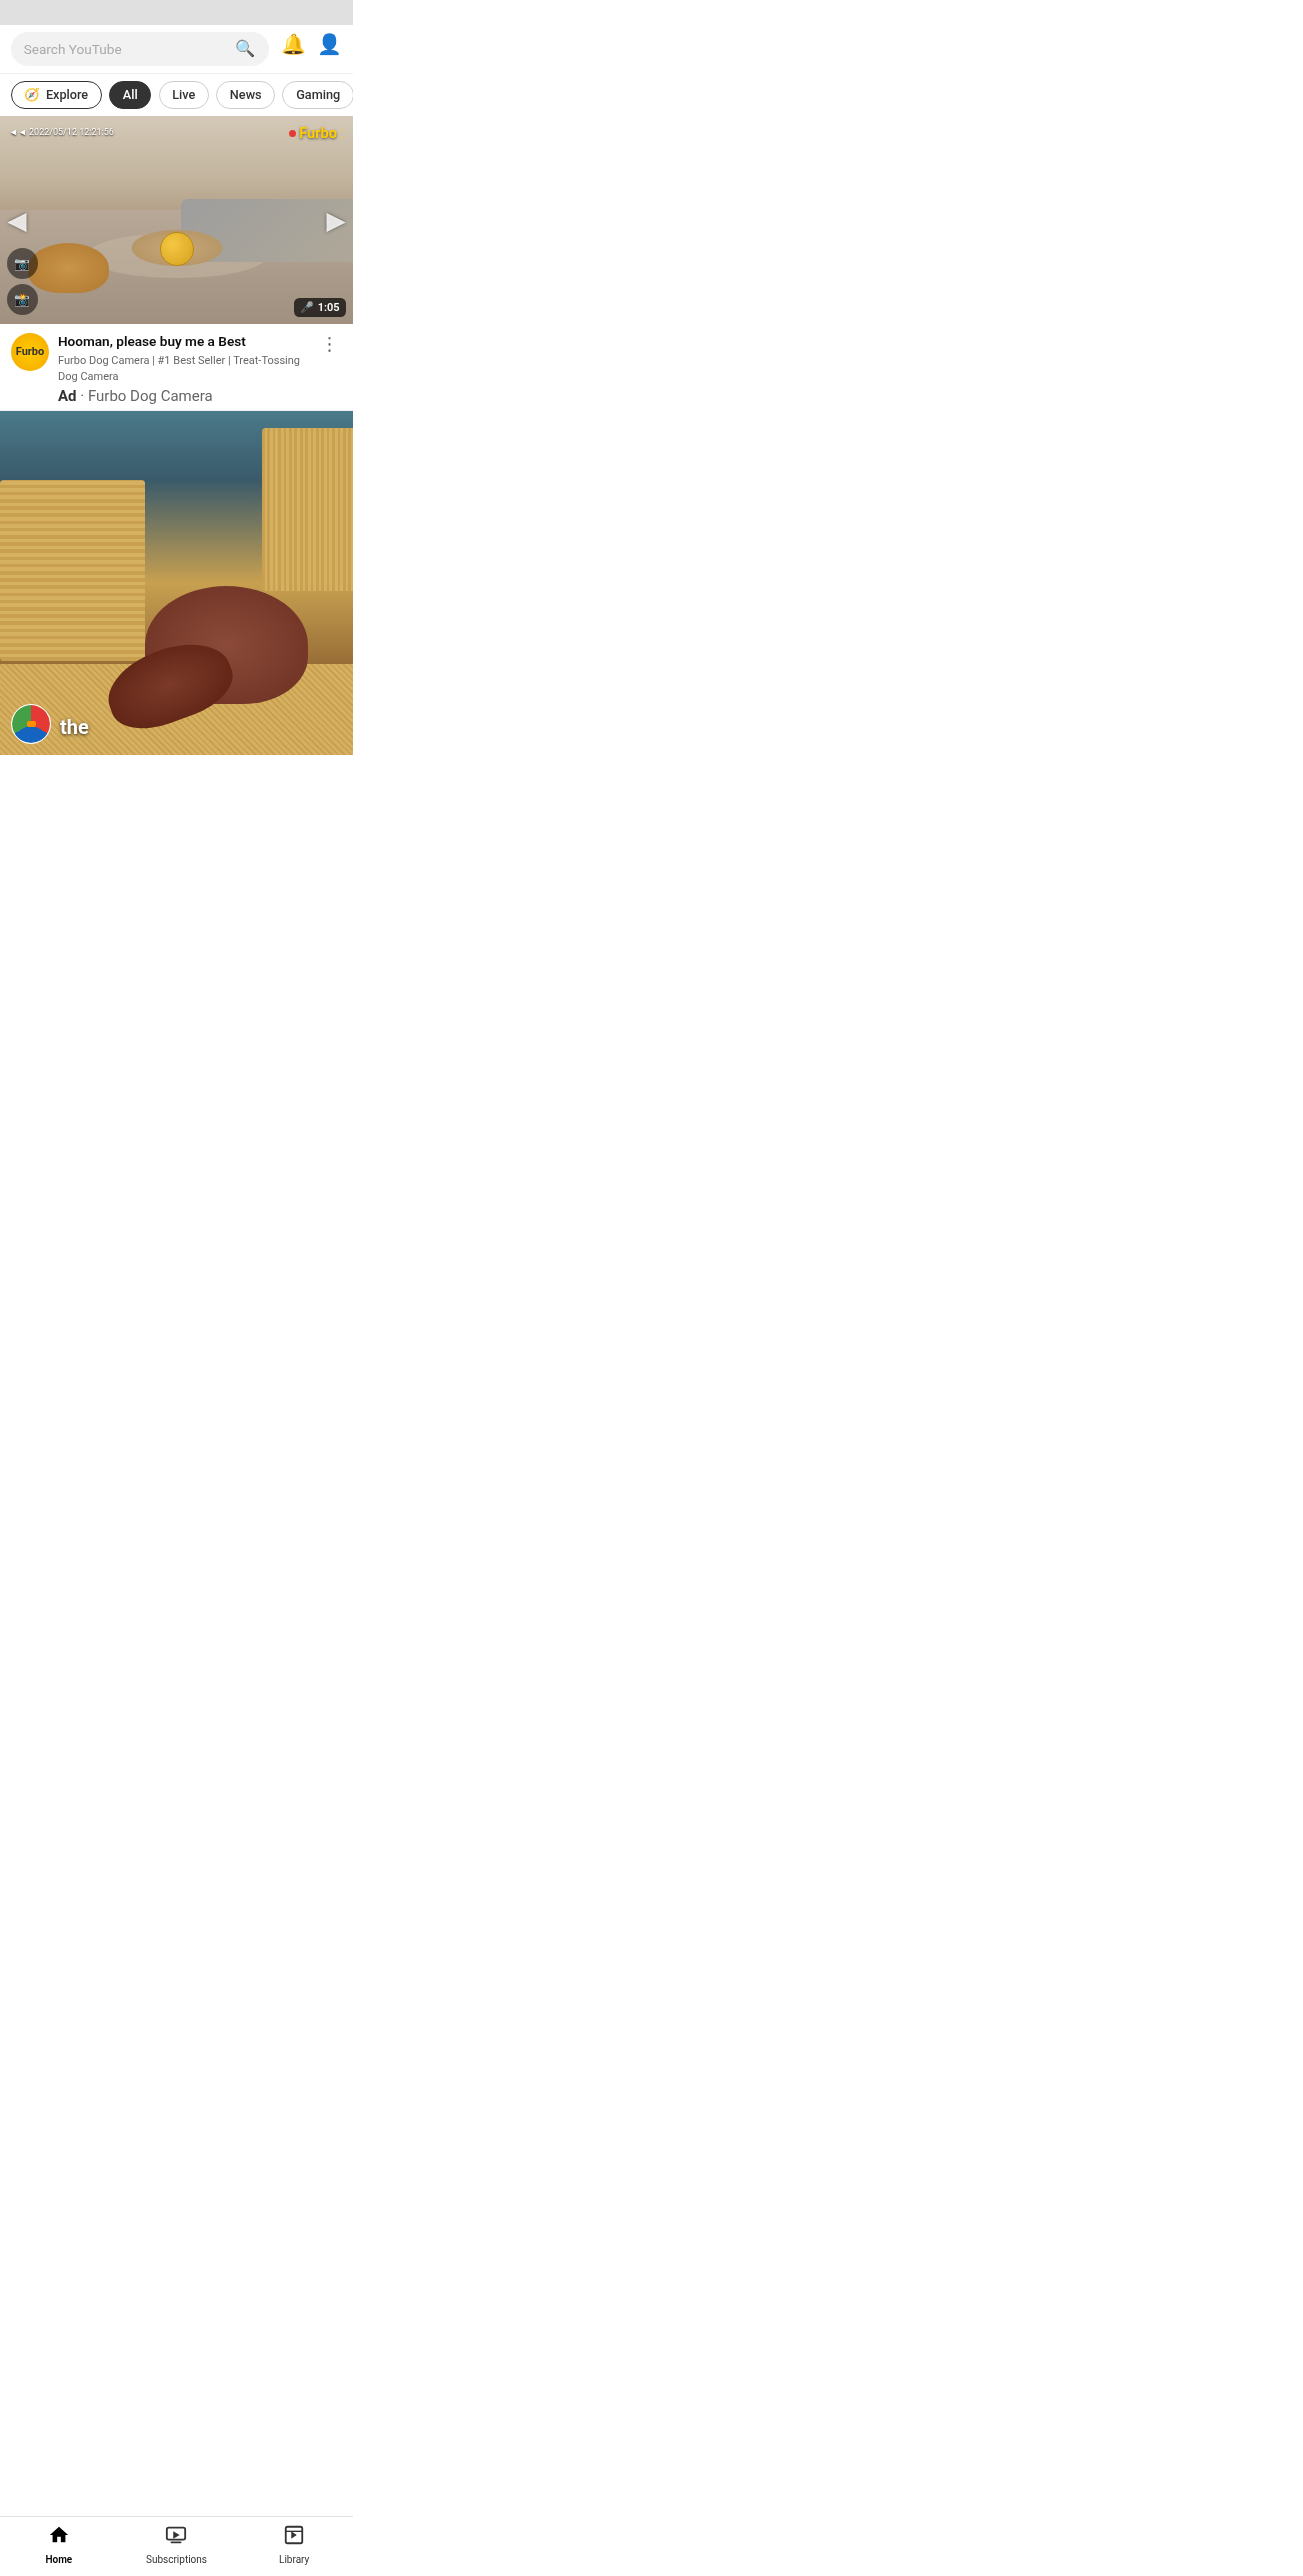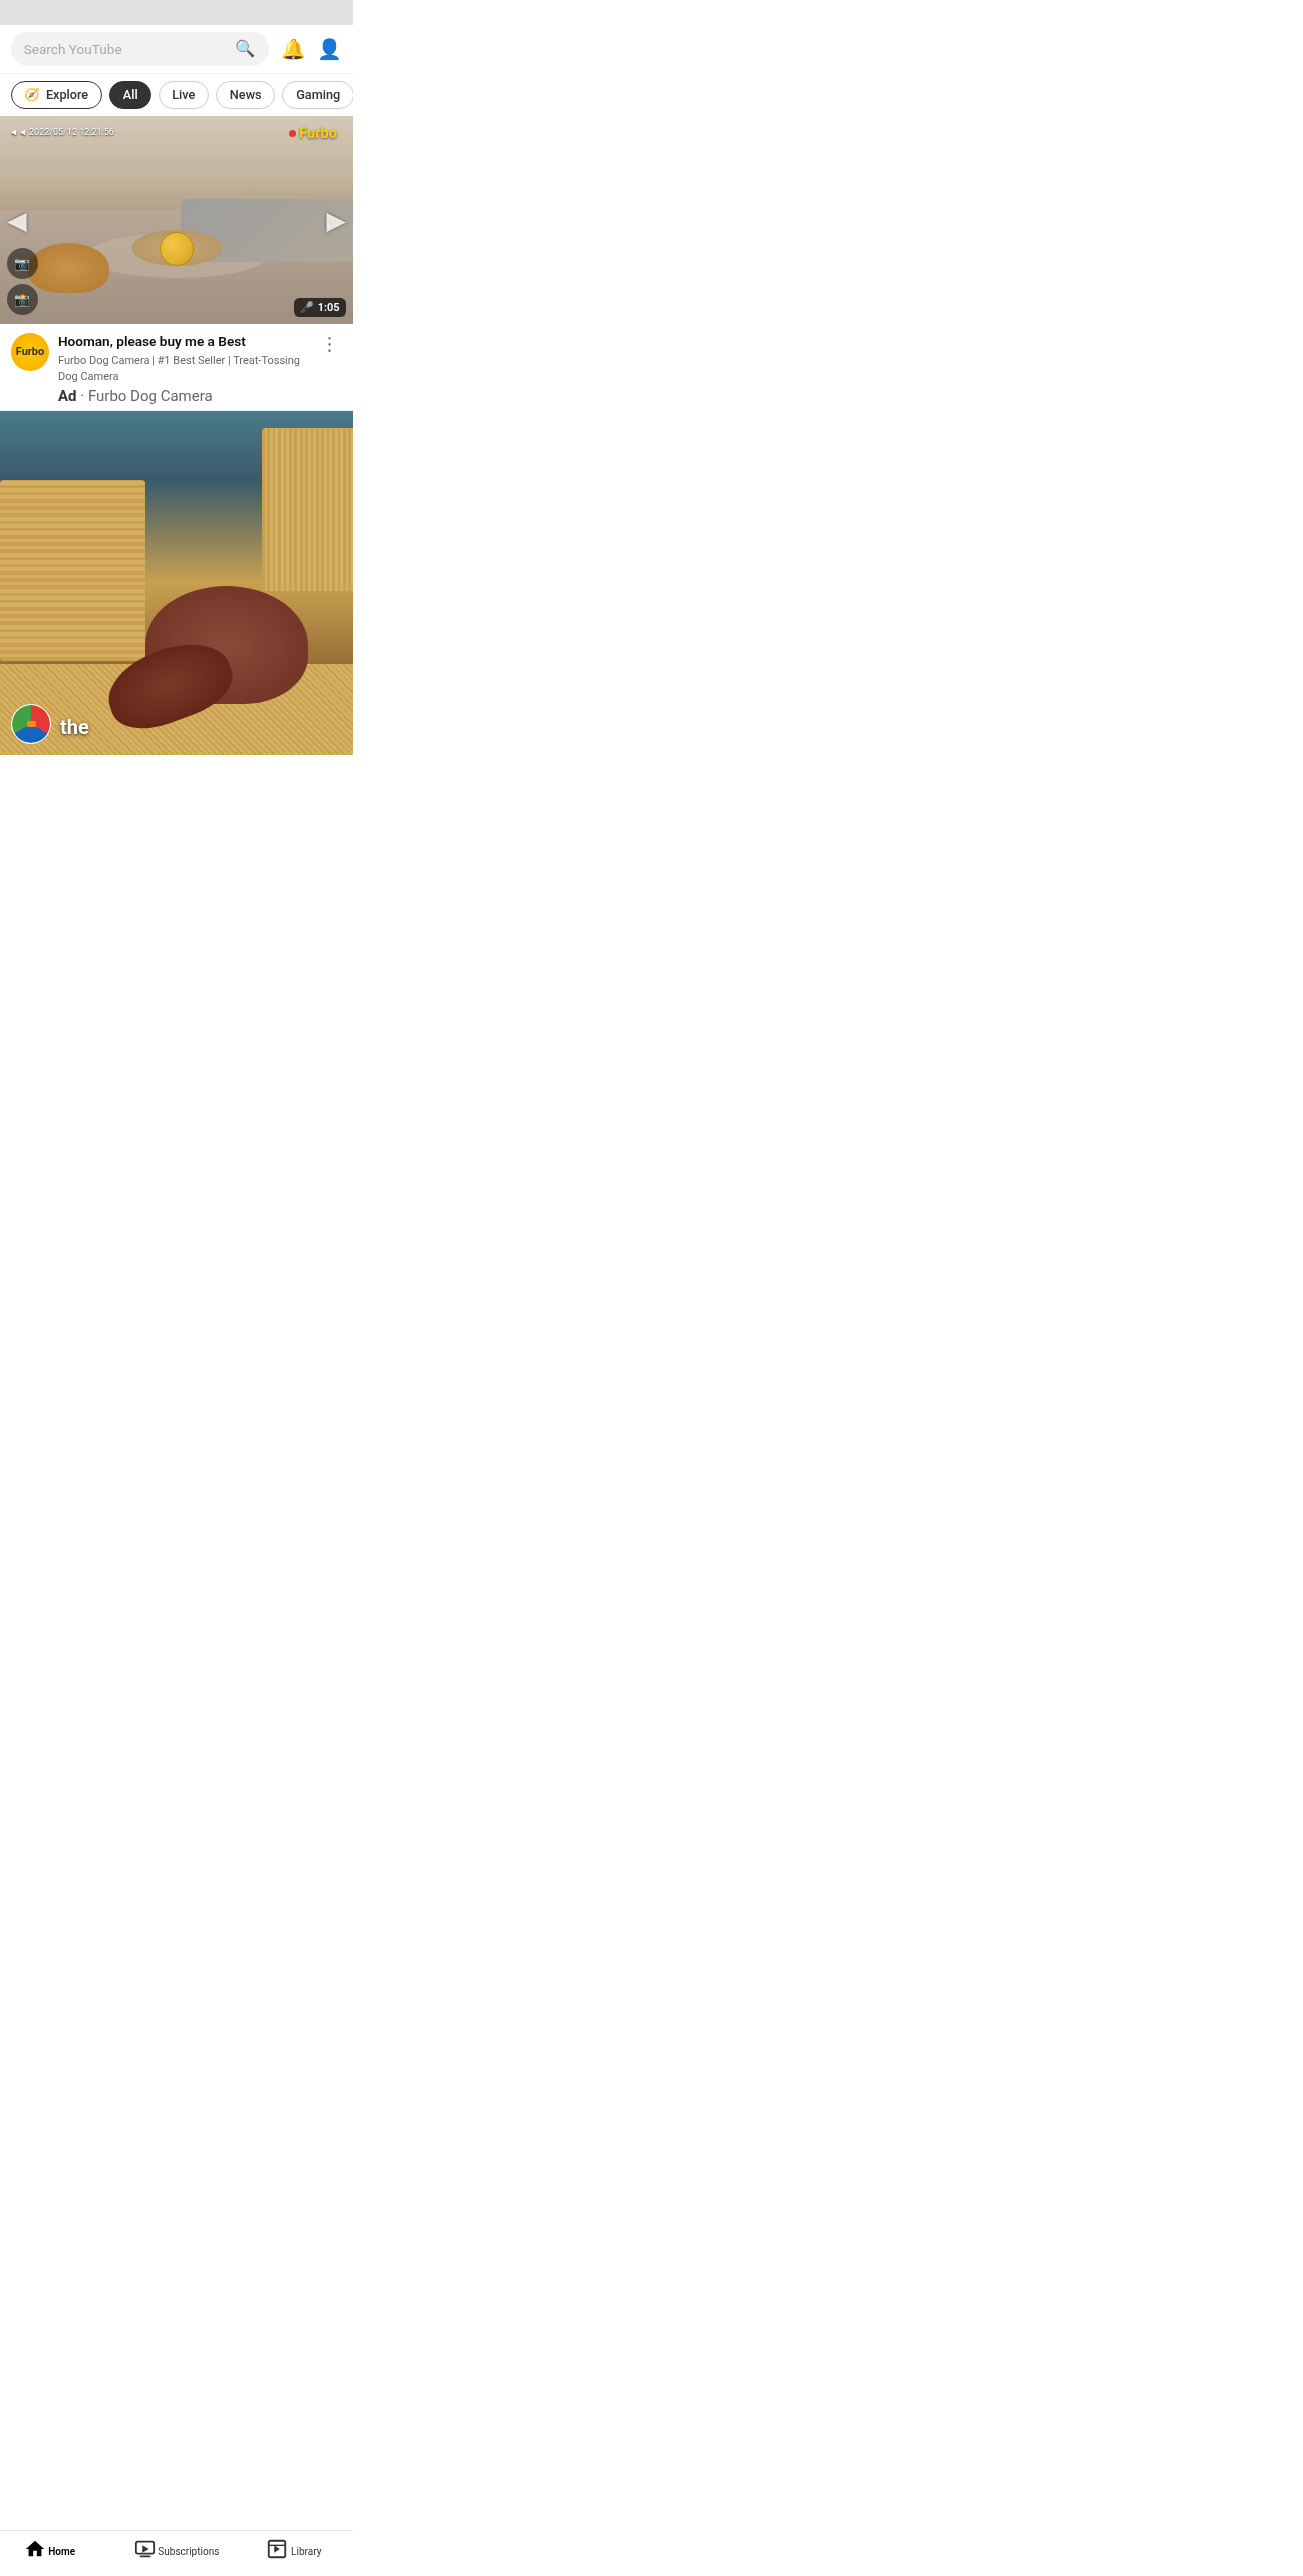--- a/index.html
+++ b/index.html
@@ -16,21 +16,21 @@
     
     .status-bar {
       height: 25px;
       background: #e0e0e0;
       width: 100%;
     }
 
     
     .search-bar {
       display: flex;
-      align-items: center;
+      align-items: flex-start;
       padding: 7.2px 11px;
       gap: 7.2px;
       background: #fff;
       border-bottom: 0.9px solid #f0f0f0;
     }
     .search-input-wrap {
       flex: 1;
       display: flex;
       align-items: center;
       background: #f2f2f2;
@@ -453,21 +453,21 @@
       background: #fff;
       border-top: 0.9px solid #e0e0e0;
       display: flex;
       align-items: center;
       justify-content: space-around;
       padding: 7.2px 0 11px;
       z-index: 100;
     }
     .nav-item {
       display: flex;
-      flex-direction: row;
+      flex-direction: column;
       align-items: center;
       gap: 2.7px;
       cursor: pointer;
       min-width: 63px;
     }
     .nav-icon {
       font-size: 20px;
       color: #333;
     }
     .nav-label {

